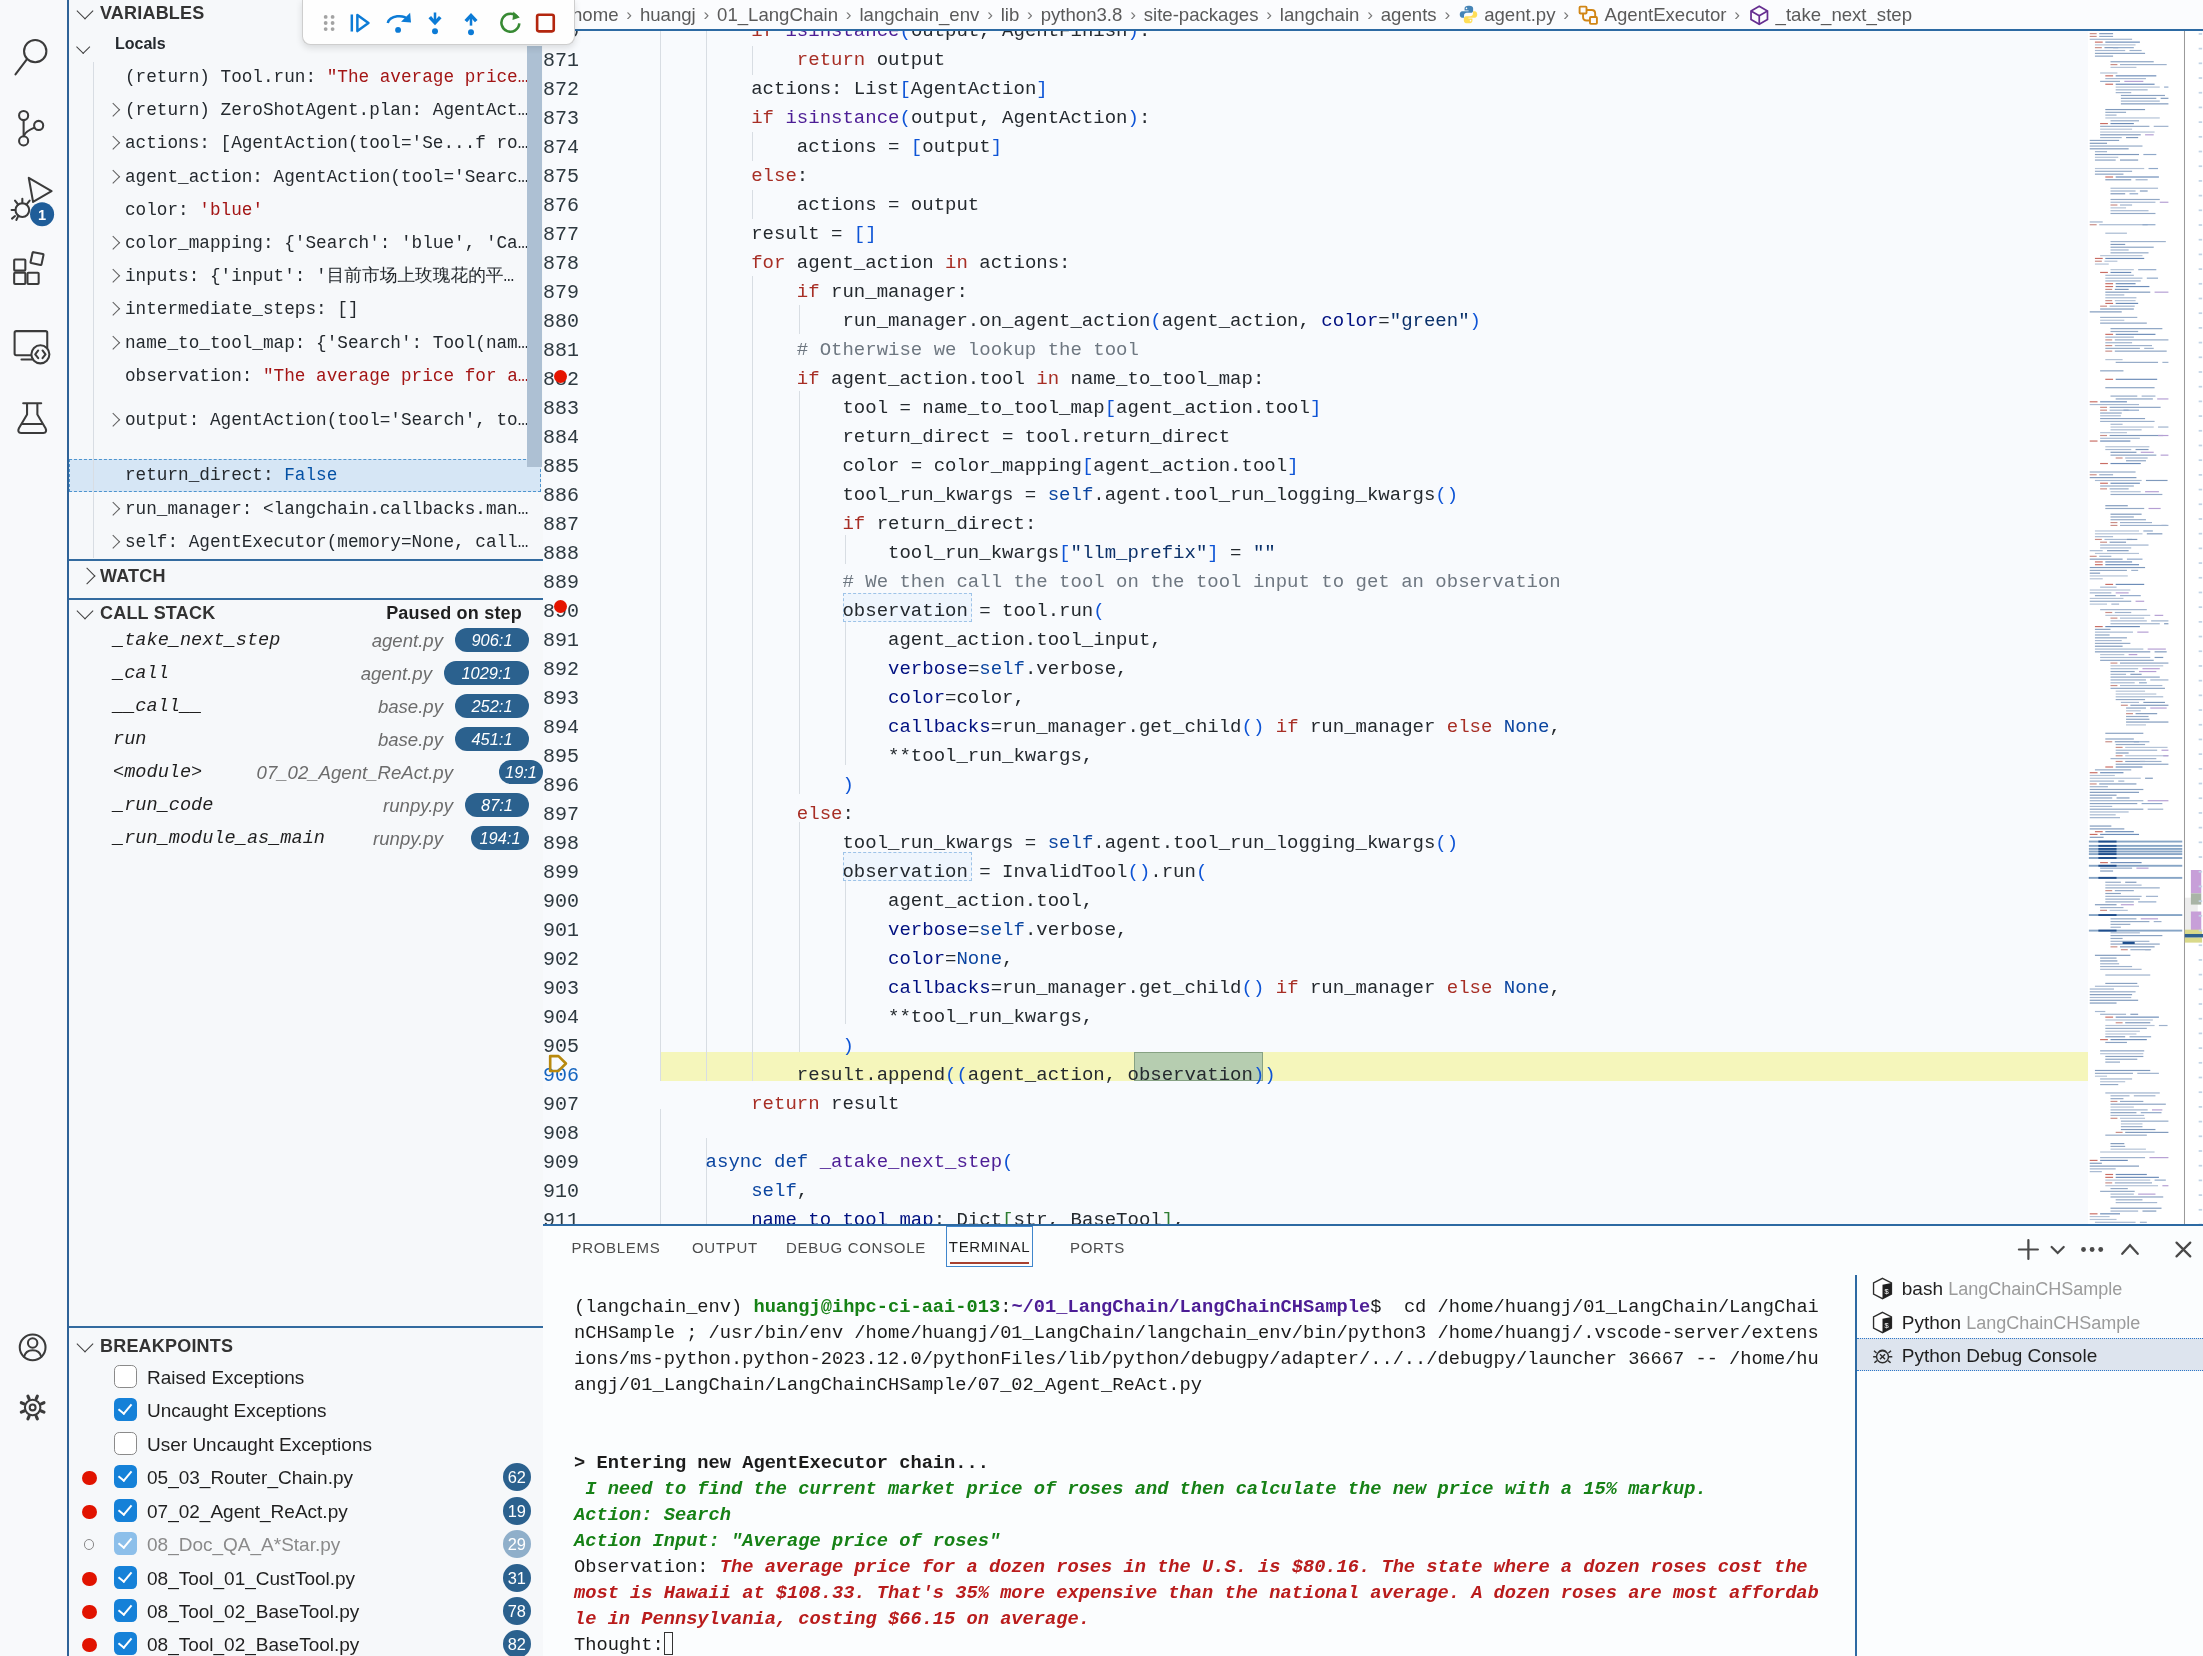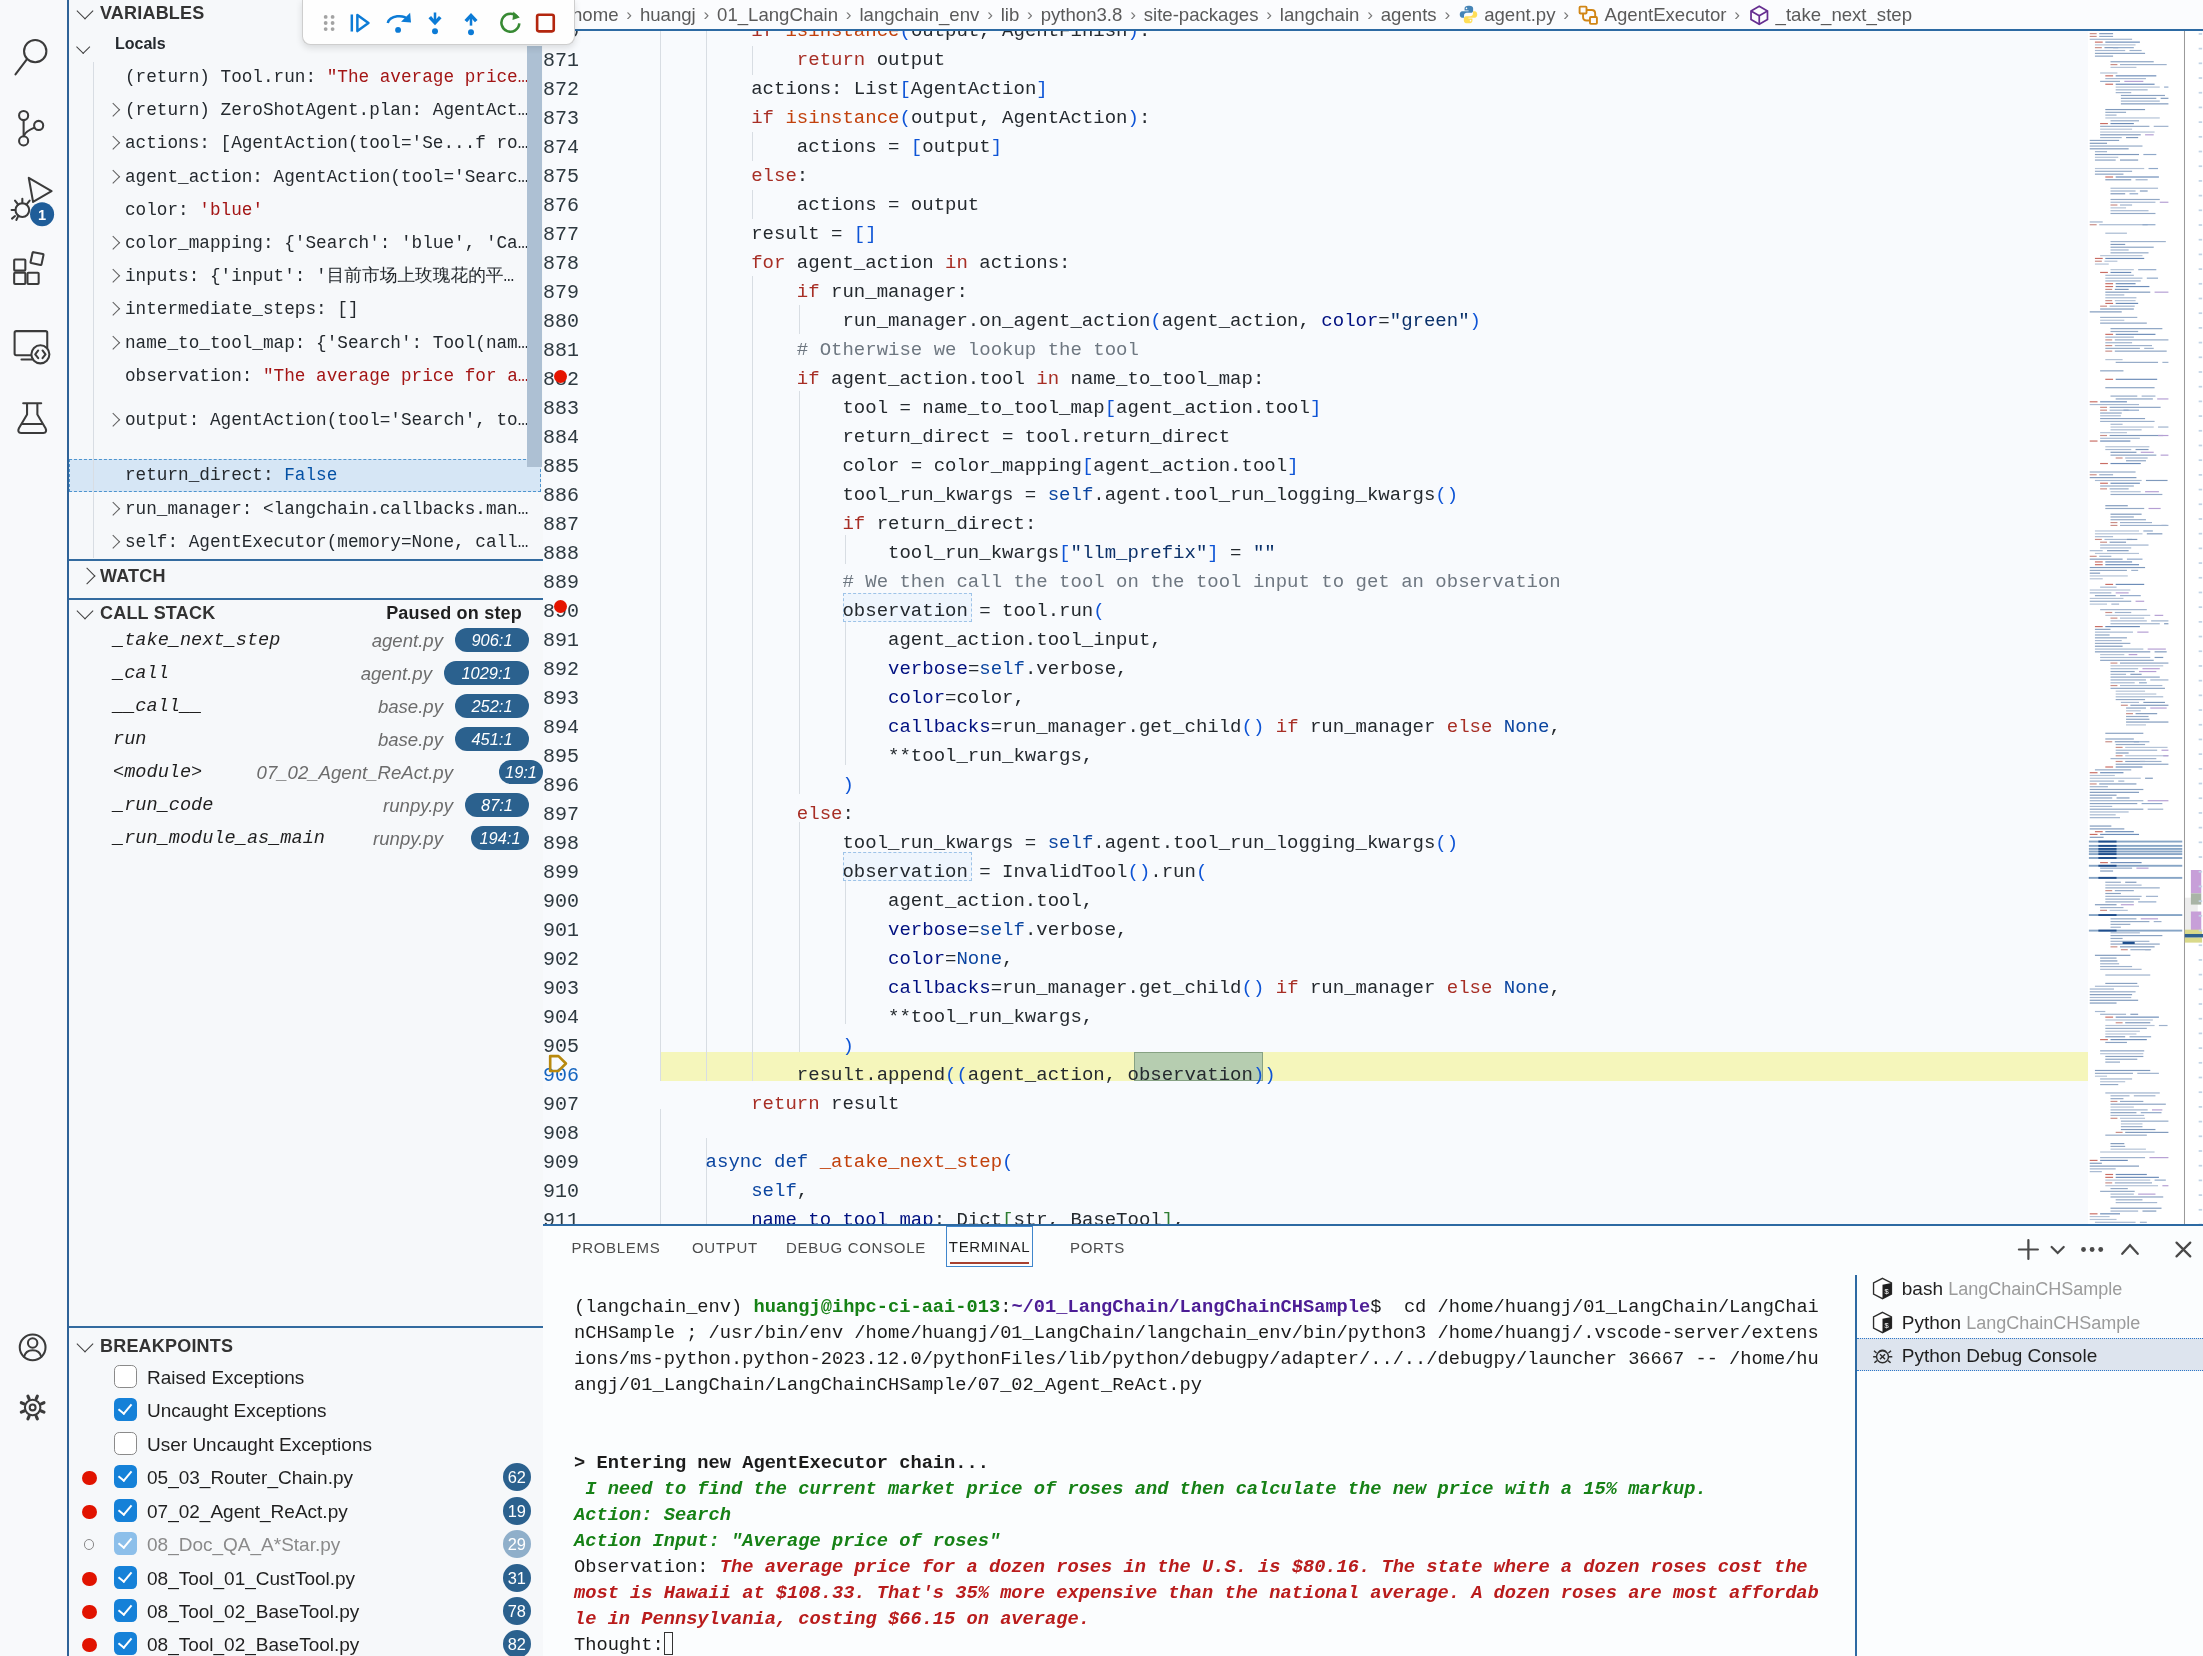--- a/index.html
+++ b/index.html
@@ -44,21 +44,21 @@
 #crumbs{position:absolute;left:0;top:0;width:1545px;height:28.5px;background:#fbfcfe;color:#5a5a5a;font-size:19px;white-space:nowrap}
 #crumbs .it{display:inline-block;vertical-align:top;line-height:27px}
 #crumbs .sep{display:inline-block;vertical-align:top;line-height:27px;margin:0 7.8px;color:#7a7a7a;font-size:17.3px}
 #crumbline{position:absolute;left:0;top:28.5px;width:1545px;height:0;background:#2d6aa3}
 #curline{position:absolute;left:117px;top:1052px;width:1428px;height:29px;background:#f5f6bb}
 #lnums{position:absolute;left:0;top:17.3px;width:76px;font-family:"Liberation Mono",monospace;font-size:20px;line-height:29px;color:#2e3940;white-space:pre}
 #lnums .cur{color:#1565c0}
 #code{position:absolute;left:117px;top:17.3px;font-family:"Liberation Mono",monospace;font-size:19px;line-height:29px;color:#24292e;white-space:pre}
 #code .kw{color:#a72e25}
 #code .bi{color:#0b45a0}
-#code .fn{color:#c2410c}
+#code .fn{color:#4c1d95}
 #code .st{color:#0a3069}
 #code .pm{color:#001080}
 #code .cm{color:#6e7781}
 #code .br{color:#0e54d6}
 #code .bg{color:#2e7d32}
 .ig{position:absolute;width:0.9px;background:#d8dde3}
 .wbox{position:absolute;width:129px;height:28.5px;border:1.3px dashed #9ec3e8;background:rgba(170,210,255,.12)}
 .wsel{position:absolute;width:129px;height:28.5px;background:#b6cdb0;border:1.3px solid #87a283}
 .rdot{position:absolute;left:11.2px;width:13px;height:13px;border-radius:50%;background:#e51400}
 #curarrow{position:absolute;left:5.2px;top:1053px}

